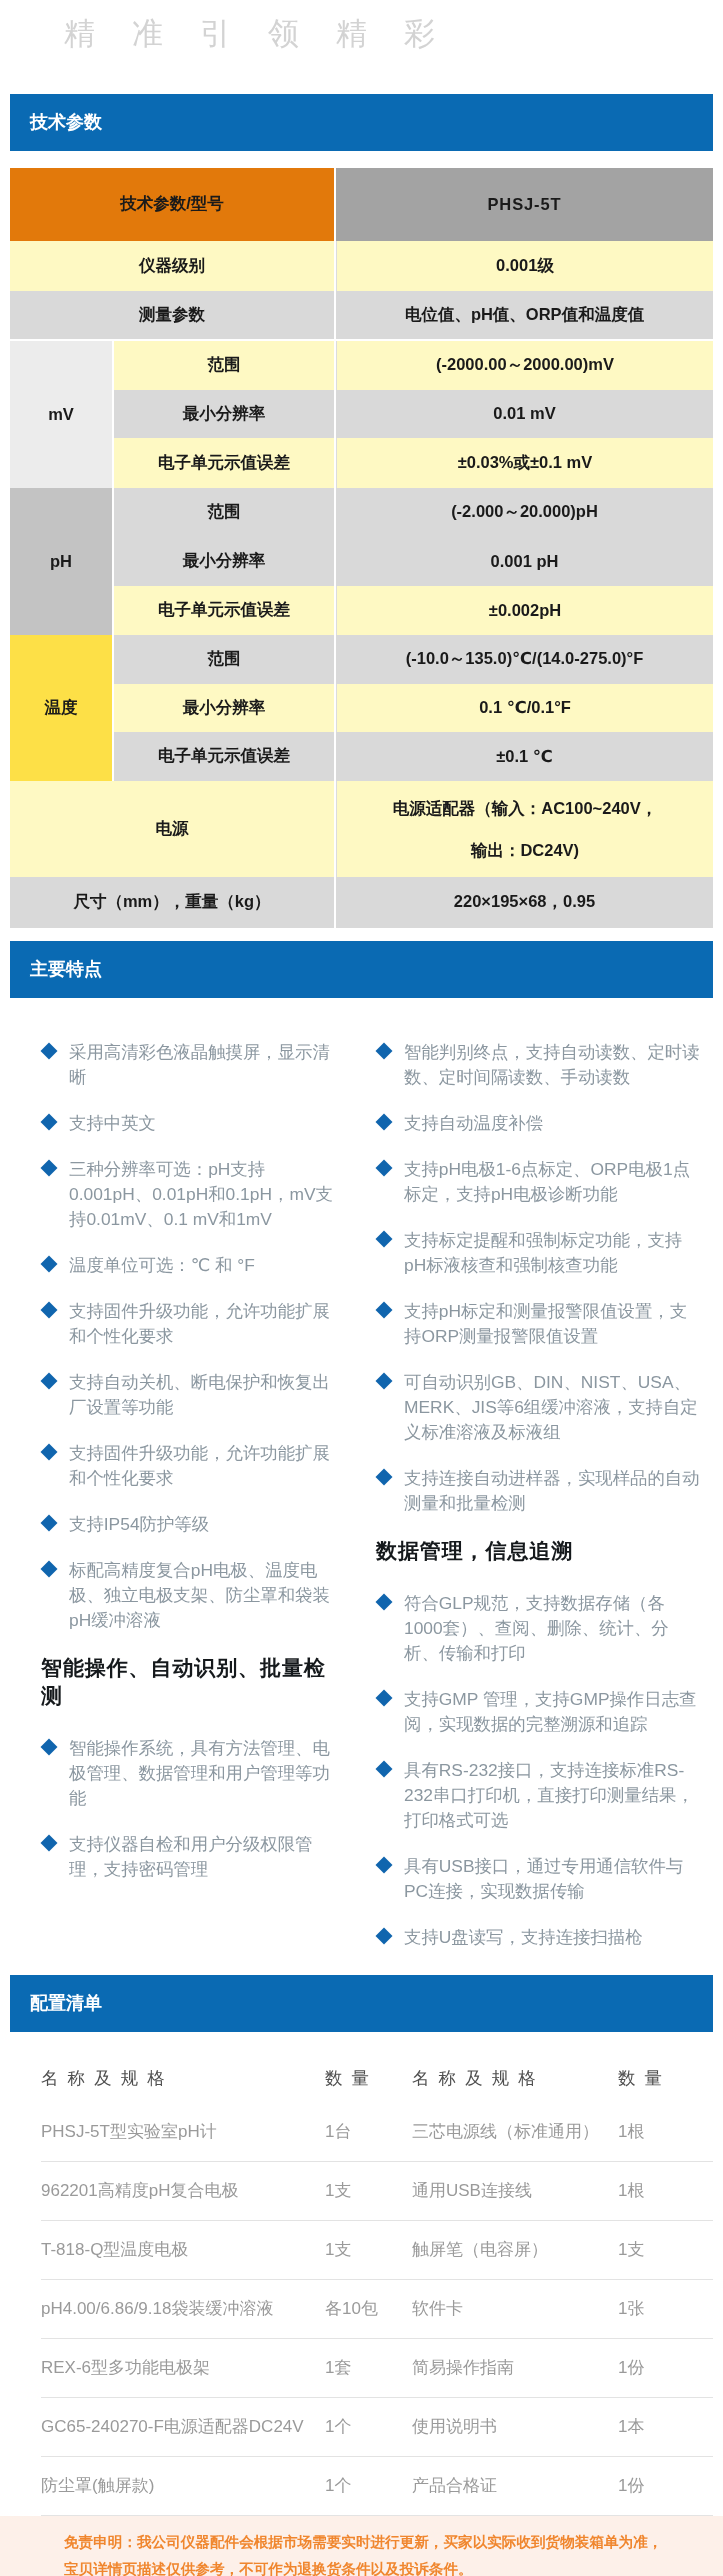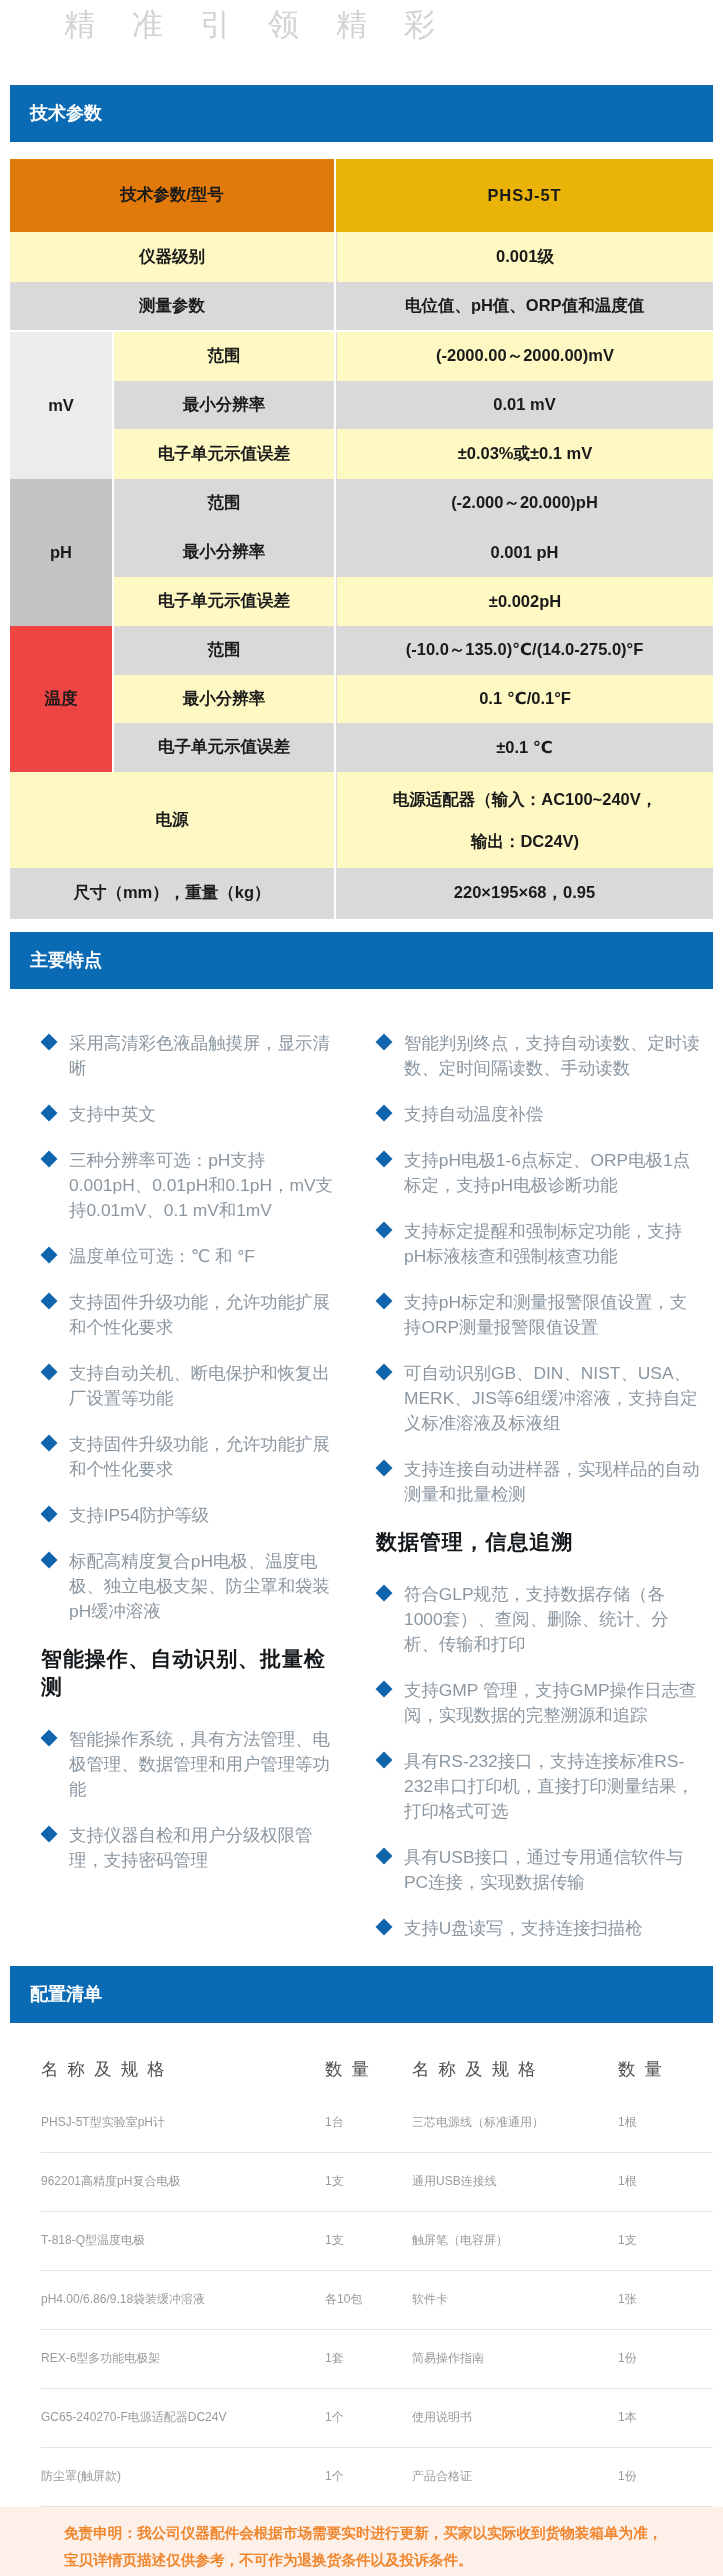--- a/index.html
+++ b/index.html
@@ -1,57 +1,57 @@
 <!DOCTYPE html>
 <html style="font-size:14.6px"><head>
 <meta charset="utf-8">
 <style>
   html,body{margin:0;padding:0;background:#fff;}
   .page{position:relative;width:723px;height:2576px;margin:0 auto;background:#fff;overflow:hidden;
         font-family:"Liberation Sans","DejaVu Sans",sans-serif;}
   
-  .watermark{height:81px;padding-top:4px;box-sizing:content-box;text-align:left;
+  .watermark{height:81px;padding-top:13px;box-sizing:content-box;text-align:left;
              padding-left:64px;font-size:31px;letter-spacing:37px;color:#d3d3d3;font-weight:400;}
   
   .bar{margin:0 10px;height:57px;background:#0a6ab3;color:#fff;font-size:18px;font-weight:bold;
        line-height:57px;padding-left:20px;box-sizing:border-box;}
   .bar.mt14{margin-top:13px;}
   .spacer18{height:16.5px;}
   
   table.spec{margin:0 10px;width:703px;border-collapse:separate;border-spacing:0;table-layout:fixed;}
   table.spec td,table.spec th{text-align:center;vertical-align:middle;font-weight:bold;
        font-size:16.5px;color:#1a1a1a;padding:0 5.5px;box-sizing:border-box;}
   table.spec th{border-right:2.7px solid #fff;}
   table.spec td{border-right:2.7px solid #fff;}
   table.spec td:last-child,table.spec th:last-child{border-right:none;}
   th.hcell-orange{background:#e2790b;color:#fff;font-size:21px;height:73px;}
-  th.hcell-blue{background:#eab308;color:#fff;font-size:23px;height:73px;letter-spacing:0.9px;}
+  th.hcell-blue{background:#a3a3a3;color:#fff;font-size:23px;height:73px;letter-spacing:0.9px;}
   .rw{background:#fef9c3;}
   .rg{background:#d9d9d9;}
   .mv-col{background:#ececec;}
   .ph-col{background:#c3c3c3;}
-  .temp-col{background:#ef4444;}
+  .temp-col{background:#fde047;}
   td.dv{border-left:0.9px solid #dcdcdc;}
   tr.gapb td{border-bottom:2.7px solid #fff;}
   .h55{height:50px;} .h54{height:49px;} .h53{height:49px;} .h52{height:48px;} .h105{height:96px;} .h56{height:51px;} .h80{height:73px;border-radius:14px;}
   td.power-val div{line-height:42px;}
   
   .features{margin:0 10px;height:977px;box-sizing:border-box;padding:42px 0 0 31px;display:flex;overflow:hidden;}
   .fcol-left{width:304px;margin-right:31px;flex:none;}
   .fcol-right{flex:1;padding-right:11px;}
   .feat{position:relative;padding-left:28px;margin-bottom:21px;font-size:17.4px;line-height:25px;color:#8b97a0;}
   .diamond{position:absolute;left:1.8px;top:5.5px;width:12px;height:12px;background:#1065ae;transform:rotate(45deg);}
   .subhead{font-weight:bold;color:#15191c;font-size:21px;margin:7.3px 0 26px 0;letter-spacing:0.9px;}
   
   .cfg-wrap{margin:0 10px;padding:0 0 0 31px;}
   .cfg-head{height:71px;display:grid;grid-template-columns:284px 87px 206px 1fr;align-items:end;
             padding-bottom:13px;box-sizing:border-box;color:#4f4f4f;font-size:17.4px;}
   .cfg-head span{letter-spacing:9.2px;}
   .cfg-row{height:58px;display:grid;grid-template-columns:284px 87px 206px 1fr;align-items:center;
-           border-bottom:0.9px solid #e3e3e3;color:#9a9a9a;font-size:12px;}
+           border-bottom:0.9px solid #e3e3e3;color:#9a9a9a;font-size:17px;}
   .cfg-cell{white-space:nowrap;overflow:hidden;}
   
   .disclaimer{height:74px;background:#fdf0e9;box-sizing:border-box;padding:13px 50px 0 64px;
               color:#f0862e;font-weight:bold;font-size:14.6px;line-height:27.5px;}
 </style>
 </head>
 <body>
 
 <div class="page">
 

